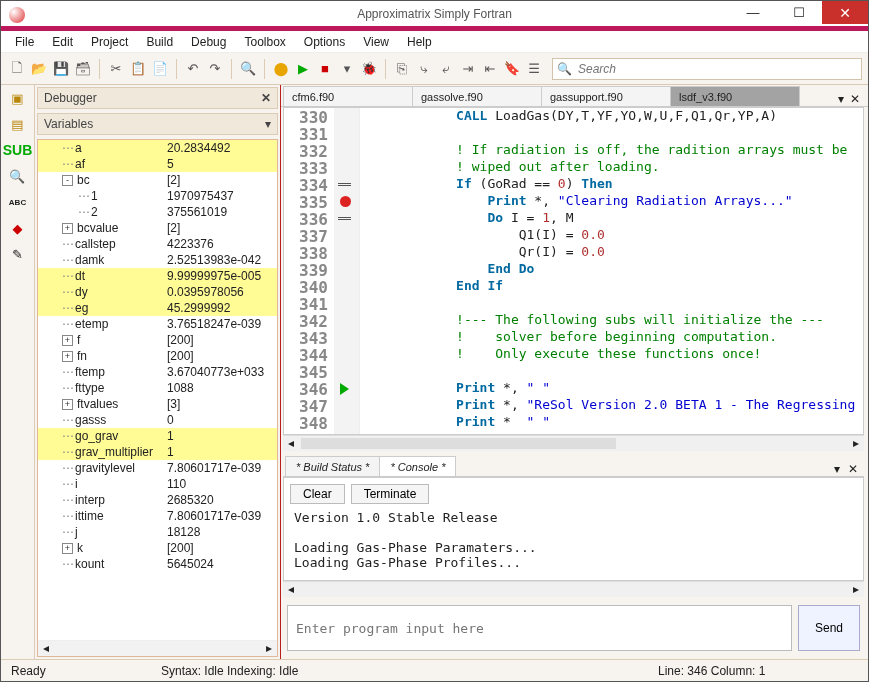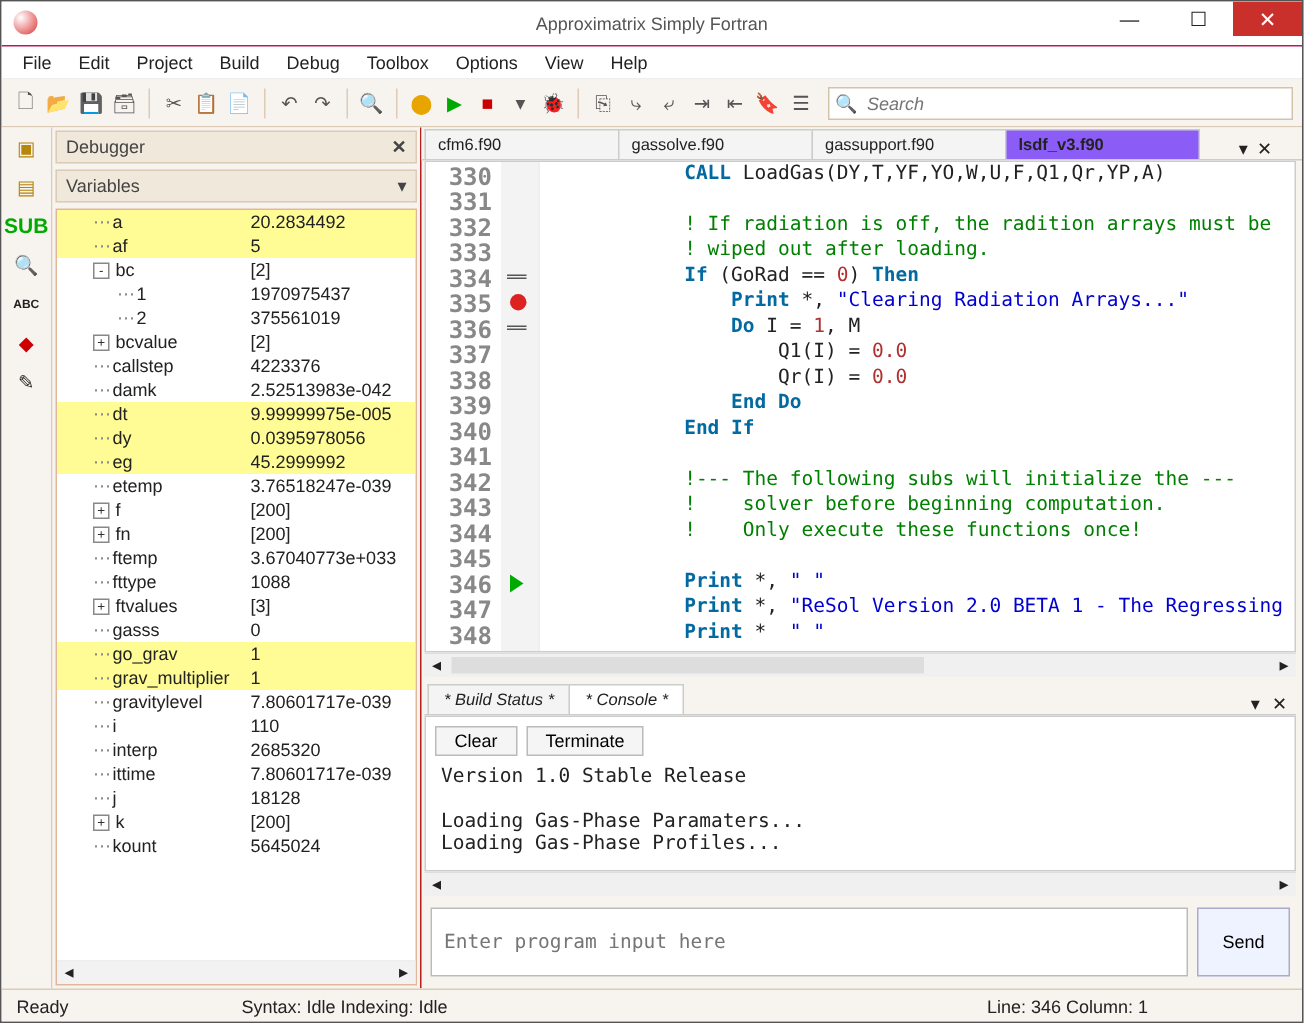--- a/index.html
+++ b/index.html
@@ -1,17 +1,17 @@
 <!DOCTYPE html>
 <html><head>
 <meta charset="utf-8">
 <style>
   * { box-sizing: border-box; }
   body { margin:0; font-family: "Segoe UI", Tahoma, sans-serif; font-size:12px; color:#222; background:#f0f0f0; width:869px; height:682px; overflow:hidden; display:flex; flex-direction:column; border:1px solid #555;}
-  .titlebar { height:30px; background:#fff; display:flex; align-items:center; justify-content:center; position:relative; border-bottom:1px solid #be185d;}
+  .titlebar { height:30px; background:#fff; display:flex; align-items:center; justify-content:center; position:relative; border-bottom:5px solid #be185d;}
   .titlebar .app-icon { position:absolute; left:8px; top:6px; width:16px; height:16px; background:radial-gradient(circle at 30% 30%, #fff, #d33); border-radius:50%; }
   .titlebar .title { font-size:12px; color:#555;}
   .win-btns { position:absolute; right:0; top:0; display:flex;}
   .win-btn { width:46px; height:23px; display:flex; align-items:center; justify-content:center; font-family:Arial; font-size:13px;}
   .win-btn.close { background:#c9302c; color:#fff; width:46px; height:23px; font-size:14px;}
   .menubar { height:22px; background:#fff; display:flex; align-items:center; gap:2px; padding:0 6px; border-bottom:1px solid #eee;}
   .menubar .mitem { padding:2px 8px; cursor:default;}
   .toolbar { height:32px; background:#f7f3ee; border-bottom:1px solid #d9c9b5; display:flex; align-items:center; padding:0 6px; gap:2px;}
   .tbtn { width:20px; height:20px; display:flex; align-items:center; justify-content:center; font-size:13px; color:#555; background:transparent; border:none; border-radius:2px; padding:0;}
   .tsep { width:1px; height:20px; background:#dcccb6; margin:0 4px;}
@@ -34,23 +34,23 @@
   .vcell-n { width:125px; padding-left:6px; display:flex; align-items:center; gap:2px; white-space:nowrap; overflow:hidden;}
   .vcell-v { flex:1; padding-left:4px; white-space:nowrap; overflow:hidden;}
   .tree-ind { display:inline-block;}
   .treebox { width:11px; height:11px; border:1px solid #888; font-size:9px; line-height:9px; text-align:center; display:inline-block; color:#333; background:#fff; margin-right:2px;}
   .dots { color:#888; letter-spacing:-1px;}
   .vars-scroll { height:16px; border-top:1px solid #eee; display:flex; background:#f2f2f2;}
   .pause-row { height:34px; display:flex; align-items:center; padding:6px 10px; gap:20px;}
   .pause-bars { display:flex; gap:3px;}
   .pbar { width:10px; height:22px; background:#fed100; border:1px solid #cca500;}
   .rightpane { flex:1; display:flex; flex-direction:column; min-width:0;}
-  .tabs { height:22px; display:flex; align-items:flex-end; background:#f7f3ee; border-bottom:1px solid #ccc; padding-left:2px; gap:0; padding-right:16px;}
+  .tabs { height:22px; display:flex; align-items:flex-end; background:#f7f3ee; border-bottom:1px solid #ccc; padding-left:2px; gap:0; padding-right:4px;}
   .tab { height:20px; min-width:130px; border:1px solid #ccc; border-bottom:none; background:#f4f4f4; font-size:11px; padding:2px 8px; display:flex; align-items:center; margin-right:-1px;}
-  .tab.active { background:#8b5cf6; font-weight:bold;}
+  .tab.active { background:#a3a3a3; font-weight:normal;}
   .tab-controls { margin-left:auto; display:flex; align-items:center; gap:6px; padding-right:4px;}
   .editor { flex:1; display:flex; min-height:0; background:#fff; border:1px solid #ccc; margin:0 4px 0 2px; overflow:hidden;}
   .gutter { width:76px; background:#fff; border-right:0; display:flex;}
   .linecol { width:50px; text-align:right; color:#888; font-family:Consolas, monospace; font-size:16px; padding-right:6px; background:#fff;font-weight:bold;}
   .markcol { width:26px; background:#f3f3f3; border-right:1px solid #eee; position:relative;}
   .codearea { flex:1; font-family:Consolas, monospace; font-size:13px; white-space:pre; overflow:auto; padding-left:10px;}
   .hscroll { height:16px; background:#f0f0f0; border-top:1px solid #ddd; display:flex; margin:0 4px 4px 2px;}
   .bottom-tabs { height:22px; display:flex; align-items:flex-end; background:#f7f3ee; padding-left:2px; margin:0 4px 0 2px; border-bottom:1px solid #ccc;}
   .btab { height:20px; border:1px solid #ccc; border-bottom:none; background:#f4f4f4; font-size:11px; font-style:italic; padding:2px 10px; margin-right:-1px; display:flex; align-items:center;}
   .btab.active { background:#fff;}

